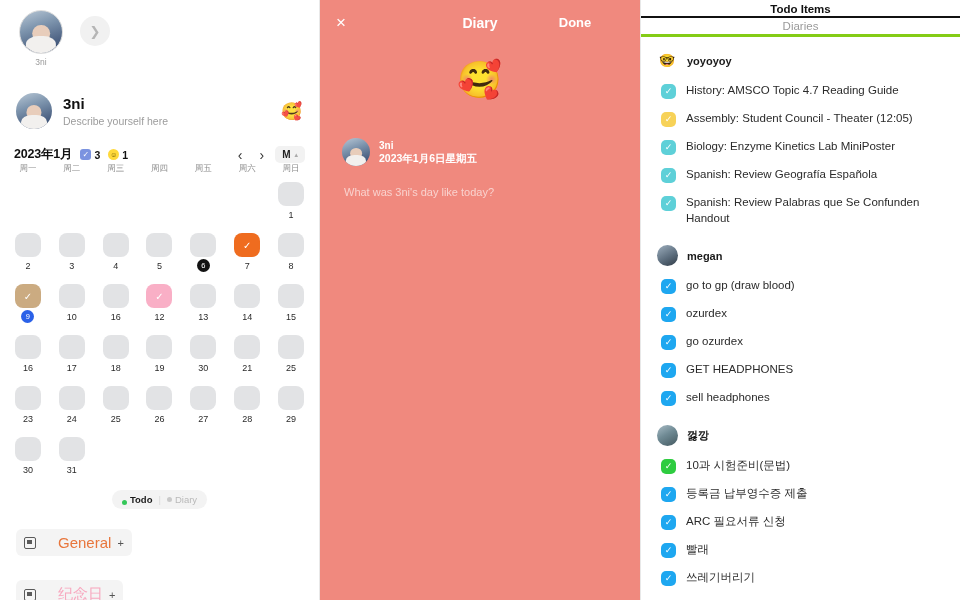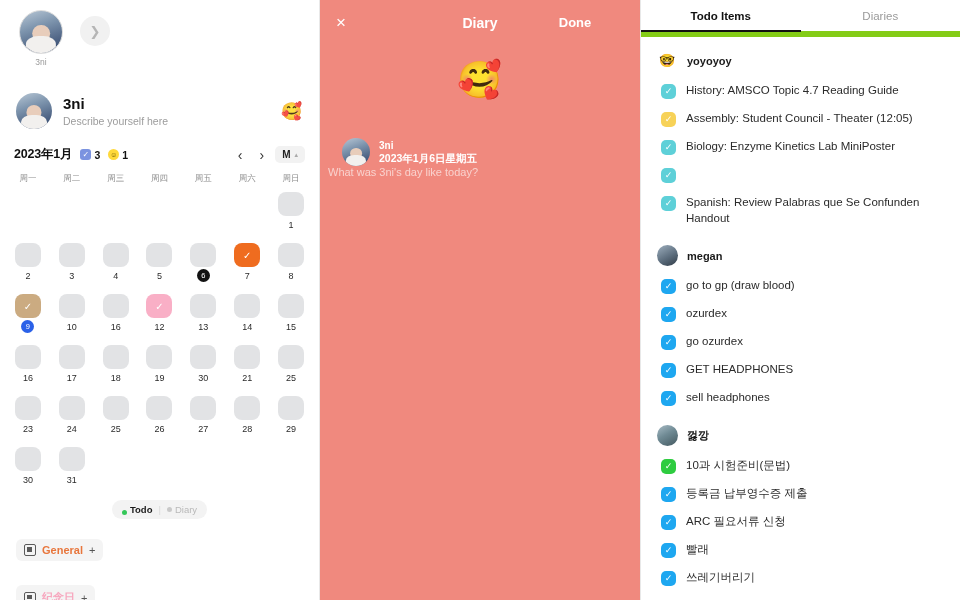--- a/index.html
+++ b/index.html
@@ -59,21 +59,21 @@
   }
   .cnt { font-size: 10.5px; font-weight: bold; color: #111; }
   .cal-head .spacer { flex: 1; }
   .nav-arrow { font-size: 14px; color: #333; padding: 0 6px; }
   .m-btn {
     background: #f2f2f2; border-radius: 5px; padding: 3px 7px; display: flex;
     align-items: center; gap: 4px; font-size: 10px; font-weight: bold; color: #222;
   }
   .m-btn .car { font-size: 7px; color: #aaa; }
 
-  .dow { display: grid; grid-template-columns: repeat(7,1fr); padding: 0 6px; margin-top: 10px; }
+  .dow { display: grid; grid-template-columns: repeat(7,1fr); padding: 0 6px; }
   .dow div { text-align: center; font-size: 8.5px; color: #8d8d8d; }
 
   .grid { display: grid; grid-template-columns: repeat(7,1fr); padding: 0 6px; margin-top: 3px; row-gap: 4px; }
   .cell { height: 47px; display: flex; flex-direction: column; align-items: center; justify-content: flex-start; }
   .sq {
     width: 26px; height: 24px; border-radius: 8px; background: #e2e3e5; margin-top: 4px;
     display: flex; align-items: center; justify-content: center;
     color: #fff; font-size: 10px;
   }
   .daynum { font-size: 9px; color: #2a2a2a; margin-top: 3px; line-height: 13px; }
@@ -101,38 +101,38 @@
     display: inline-flex; align-items: center; gap: 6px; background: #f4f4f4;
     border-radius: 6px; padding: 5px 8px; margin-bottom: 24px;
   }
   .tag .ficon {
     width: 12px; height: 12px; border-radius: 2px; border: 1.6px solid #5a5a5a;
     position: relative; flex: none;
   }
   .tag .ficon::after {
     content: ""; position: absolute; left: 2px; top: 2px; width: 4.5px; height: 4.5px; background: #5a5a5a;
   }
-  .tag .tlabel { font-size: 11px; font-weight: bold; }
+  .tag .tlabel { font-size: 15px; font-weight: normal; margin-left: 16px; }
   .tag .plus { font-size: 11px; color: #555; }
 
   
   .mid { width: 320px; height: 600px; position: relative; }
   .mid-head { display: flex; align-items: center; padding: 14px 16px 0; }
   .mid-x { color: #fff; font-size: 17px; line-height: 1; width: 34%; }
   .mid-title { color: #fff; font-size: 14px; font-weight: bold; text-align: center; width: 32%; }
   .mid-done { color: #fff; font-size: 13px; font-weight: bold; text-align: center; width: 34%; }
   .mid-emoji { text-align: center; font-size: 36px; margin-top: 28px; }
   .mid-author { display: flex; align-items: center; gap: 9px; padding: 0 22px; margin-top: 37px; }
   .mid-an { font-size: 10px; font-weight: bold; color: #fff; line-height: 1.3; }
   .mid-ad { font-size: 10.5px; font-weight: bold; color: #fff; line-height: 1.3; }
-  .mid-ph { padding: 0 8px; font-size: 11px; color: rgba(255,255,255,.62); }
+  .mid-ph { padding: 0 24px; margin-top: 20px; font-size: 11px; color: rgba(255,255,255,.62); }
 
   
   .right { width: 320px; height: 600px; background: #fff; border-left: 1px solid #e8e8e8; overflow: hidden; position: relative; }
-  .tabs { display: flex; border-bottom: 6px solid #84cc16; height: 37px; }
+  .tabs { display: flex; border-bottom: 3px solid #84cc16; height: 37px; flex-direction: column; }
   .tab {
     flex: 1; display: flex; align-items: center; justify-content: center;
     font-size: 11.5px; color: #9a9a9a; position: relative;
   }
   .tab.active { color: #111; font-weight: bold; }
   .tab.active::after {
     content: ""; position: absolute; left: 0; right: 0; bottom: -1px; height: 2.5px; background: #111;
   }
   .group { padding: 0 16px; }
   .group-head { display: flex; align-items: center; gap: 9px; padding-top: 13px; padding-bottom: 6px; }
@@ -406,20 +406,21 @@
           <div class="todo">
             <div class="cbx" style="background: rgb(247, 210, 88);">✓</div>
             <div class="todo-label">Assembly: Student Council - Theater (12:05)</div>
           </div>
           <div class="todo">
             <div class="cbx" style="background: rgb(94, 208, 216);">✓</div>
             <div class="todo-label">Biology: Enzyme Kinetics Lab MiniPoster</div>
           </div>
           <div class="todo">
             <div class="cbx" style="background: rgb(94, 208, 216);">✓</div>
+            <div class="todo-label">Spanish: Review Geografía Española</div>
           </div>
           <div class="todo">
             <div class="cbx" style="background: rgb(94, 208, 216);">✓</div>
             <div class="todo-label">Spanish: Review Palabras que Se Confunden Handout</div>
           </div>
         </div>
         <div class="group">
           <div class="group-head">
             <div class="gavatar ph"></div>
             <div class="group-name">megan</div>

